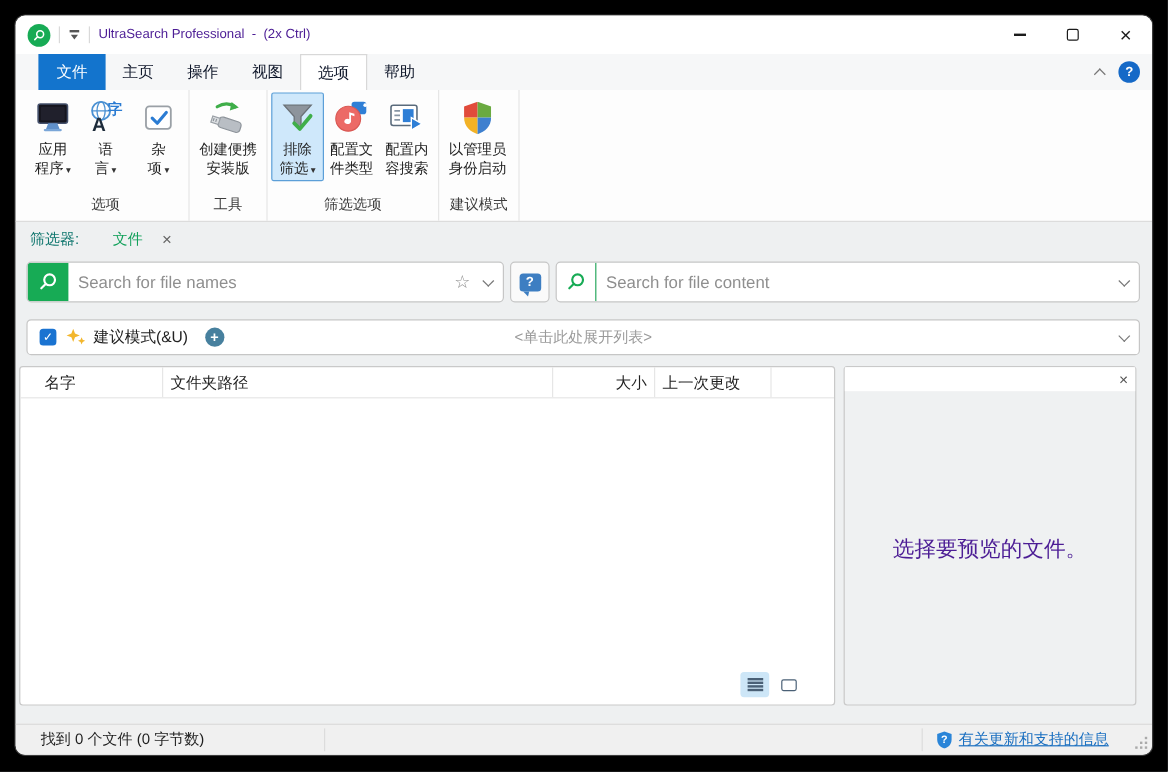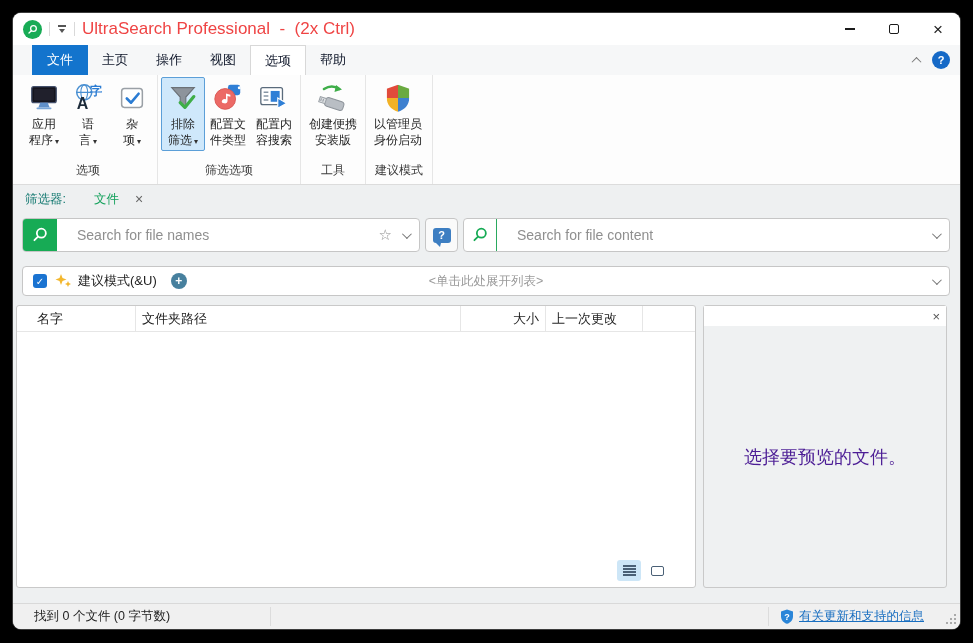--- a/index.html
+++ b/index.html
@@ -11,21 +11,21 @@
             display:flex; flex-direction:column; }
 
   
   .titlebar { height:32px; background:#ffffff; display:flex; align-items:center; flex:0 0 auto; }
   .applogo { width:19px; height:19px; border-radius:50%; background:#17ab55; margin-left:10px;
              display:flex; align-items:center; justify-content:center; }
   .tsep { width:1px; height:14px; background:#d9d9d9; margin:0 7px; }
   .qatdd { display:flex; flex-direction:column; align-items:center; width:10px; cursor:default; }
   .qatdd .bar { width:8px; height:1.5px; background:#555; margin-bottom:2px; }
   .qatdd .tri { width:0; height:0; border-left:3.5px solid transparent; border-right:3.5px solid transparent; border-top:4px solid #555; }
-  .wtitle { font-size:17px; color:#ef4444; white-space:pre; }
+  .wtitle { font-size:11px; color:#4c1d95; white-space:pre; }
   .wincontrols { margin-left:auto; display:flex; height:100%; }
   .wc { width:44px; height:100%; display:flex; align-items:center; justify-content:center; }
   .wc-min { display:inline-block; width:10px; height:1.4px; background:#1b1b1b; }
   .wc-max { display:inline-block; width:10px; height:10px; border:1.4px solid #1b1b1b; border-radius:2px; }
   .wc-close-glyph { font-size:17px; color:#1b1b1b; line-height:1; }
 
   
   .menubar { height:30px; background:#f6f7f8; display:flex; align-items:stretch; position:relative; flex:0 0 auto; }
   .mtab { padding:0 14px; display:flex; align-items:center; font-size:13px; color:#0f172a; }
   .mtab.file { background:#1374cd; color:#fff; margin-left:19px; padding:0 15px; }
@@ -59,21 +59,21 @@
   
   .searchrow { height:47px; position:relative; flex:0 0 auto; }
   .sbox { position:absolute; top:5px; height:34px; background:#fff; border:1px solid #c6c6c6; border-radius:4px;
           display:flex; align-items:center; overflow:hidden; }
   .sbox.names { left:9px; width:398px; }
   .sbox.content { left:450px; width:487px; }
   .sicon-green { width:34px; height:100%; background:#17ab55; display:flex; align-items:center; justify-content:center; flex:0 0 auto; }
   .sicon-plain { width:32px; height:100%; display:flex; align-items:center; justify-content:center; flex:0 0 auto; }
   .greenline { width:1px; height:100%; background:#2aa95f; flex:0 0 auto; }
   .sbox input { flex:1 1 auto; border:none; outline:none; font-size:14px; color:#333; padding:0 8px;
-                font-family:"Liberation Sans", sans-serif; background:transparent;margin-left:12px; }
+                font-family:"Liberation Sans", sans-serif; background:transparent; }
   .sbox input::placeholder { color:#8f8f8f; }
   .star { font-size:15px; color:#8f8f8f; margin-right:10px; }
   .boxchev { margin-right:10px; flex:0 0 auto; }
   .helpbtn { position:absolute; left:412px; top:5px; width:33px; height:34px; background:#fafafa;
              border:1px solid #c6c6c6; border-radius:4px; display:flex; align-items:center; justify-content:center; }
   .bubble { position:relative; width:18px; height:15px; background:#3d7ec2; border-radius:3px; color:#fff;
             font-size:11px; font-weight:bold; display:flex; align-items:center; justify-content:center; }
   .bubble::after { content:""; position:absolute; left:3px; bottom:-4px; border-left:4px solid transparent;
                    border-right:1px solid transparent; border-top:4px solid #3d7ec2; }
 
@@ -209,81 +209,81 @@
             </span>
             <span class="rlabel"><span class="txt">杂
 项</span><span class="dd">▾</span></span>
           </div>
         </div>
         <div class="rglabel">选项</div>
       </div>
 
       <div class="rgroup">
         <div class="rbtns">
-          <div class="rbtn sel">
-            <span class="ricon">
-              <svg width="32" height="32" viewBox="0 0 34 34">
-                  <path d="M5 6 h24 l-9 10 v10 l-6 -3.5 v-6.5 z" fill="#8d949c" stroke="#6b7177" stroke-width="1.2"></path>
-                  <path d="M14 22 l5 5 l9.5 -11.5" fill="none" stroke="#3fae49" stroke-width="3.4" stroke-linecap="round" stroke-linejoin="round"></path>
-                </svg>
-            </span>
-            <span class="rlabel"><span class="txt">排除
-筛选</span><span class="dd">▾</span></span>
-          </div>
-          <div class="rbtn">
-            <span class="ricon">
-              <svg width="32" height="32" viewBox="0 0 34 34">
-                  <rect x="17" y="3" width="13" height="11" rx="2.5" fill="#2f7fd6"></rect>
-                  <circle cx="29" cy="6" r="1.6" fill="#fff"></circle>
-                  <circle cx="14" cy="18" r="11" fill="#ec6a66"></circle>
-                  <circle cx="14" cy="18" r="11" fill="none" stroke="#d95853" stroke-width="1"></circle>
-                  <path d="M16.5 11.5 v9 a3 2.3 0 1 1 -1.6 -2.1 v-6.2 l4.6 1.4 v2.2 l-3 -1" fill="#fff"></path>
-                </svg>
-            </span>
-            <span class="rlabel"><span class="txt">配置文
-件类型</span></span>
-          </div>
-          <div class="rbtn">
-            <span class="ricon">
-              <svg width="32" height="32" viewBox="0 0 34 34">
-                  <rect x="3" y="6" width="23" height="18" rx="2" fill="#fff" stroke="#5a6b7c" stroke-width="1.4"></rect>
-                  <line x1="6" y1="11" x2="11" y2="11" stroke="#8796a5" stroke-width="1.6"></line>
-                  <line x1="6" y1="15" x2="11" y2="15" stroke="#8796a5" stroke-width="1.6"></line>
-                  <line x1="6" y1="19" x2="11" y2="19" stroke="#8796a5" stroke-width="1.6"></line>
-                  <rect x="13.5" y="9.5" width="9.5" height="11.5" fill="#2f7fd6"></rect>
-                  <path d="M21 17 l9.5 5.5 -9.5 5.5 z" fill="#2f7fd6" stroke="#fff" stroke-width="1.2"></path>
-                </svg>
-            </span>
-            <span class="rlabel"><span class="txt">配置内
-容搜索</span></span>
-          </div>
-        </div>
-        <div class="rglabel">筛选选项</div>
-      </div>
-
-      <div class="rgroup">
-        <div class="rbtns">
           <div class="rbtn">
             <span class="ricon">
               <svg width="34" height="34" viewBox="0 0 34 34">
                   <g transform="rotate(18 17 22)">
                     <rect x="9" y="18" width="19" height="9" rx="3" fill="#b9bec4" stroke="#8d939a" stroke-width="1"></rect>
                     <rect x="3" y="19.8" width="6.5" height="5.4" fill="#dcdfe2" stroke="#9aa0a6" stroke-width="1"></rect>
                     <line x1="4.6" y1="21.2" x2="4.6" y2="23.8" stroke="#8d939a" stroke-width="1"></line>
                     <line x1="6.8" y1="21.2" x2="6.8" y2="23.8" stroke="#8d939a" stroke-width="1"></line>
                   </g>
                   <path d="M8 8 q8 -5 15 0" fill="none" stroke="#3fae49" stroke-width="2.6" stroke-linecap="round"></path>
                   <path d="M20 4 l6 4.5 -7.5 2.5 z" fill="#3fae49"></path>
                 </svg>
             </span>
             <span class="rlabel"><span class="txt">创建便携
 安装版</span></span>
           </div>
         </div>
         <div class="rglabel">工具</div>
+      </div>
+
+      <div class="rgroup">
+        <div class="rbtns">
+          <div class="rbtn sel">
+            <span class="ricon">
+              <svg width="32" height="32" viewBox="0 0 34 34">
+                  <path d="M5 6 h24 l-9 10 v10 l-6 -3.5 v-6.5 z" fill="#8d949c" stroke="#6b7177" stroke-width="1.2"></path>
+                  <path d="M14 22 l5 5 l9.5 -11.5" fill="none" stroke="#3fae49" stroke-width="3.4" stroke-linecap="round" stroke-linejoin="round"></path>
+                </svg>
+            </span>
+            <span class="rlabel"><span class="txt">排除
+筛选</span><span class="dd">▾</span></span>
+          </div>
+          <div class="rbtn">
+            <span class="ricon">
+              <svg width="32" height="32" viewBox="0 0 34 34">
+                  <rect x="17" y="3" width="13" height="11" rx="2.5" fill="#2f7fd6"></rect>
+                  <circle cx="29" cy="6" r="1.6" fill="#fff"></circle>
+                  <circle cx="14" cy="18" r="11" fill="#ec6a66"></circle>
+                  <circle cx="14" cy="18" r="11" fill="none" stroke="#d95853" stroke-width="1"></circle>
+                  <path d="M16.5 11.5 v9 a3 2.3 0 1 1 -1.6 -2.1 v-6.2 l4.6 1.4 v2.2 l-3 -1" fill="#fff"></path>
+                </svg>
+            </span>
+            <span class="rlabel"><span class="txt">配置文
+件类型</span></span>
+          </div>
+          <div class="rbtn">
+            <span class="ricon">
+              <svg width="32" height="32" viewBox="0 0 34 34">
+                  <rect x="3" y="6" width="23" height="18" rx="2" fill="#fff" stroke="#5a6b7c" stroke-width="1.4"></rect>
+                  <line x1="6" y1="11" x2="11" y2="11" stroke="#8796a5" stroke-width="1.6"></line>
+                  <line x1="6" y1="15" x2="11" y2="15" stroke="#8796a5" stroke-width="1.6"></line>
+                  <line x1="6" y1="19" x2="11" y2="19" stroke="#8796a5" stroke-width="1.6"></line>
+                  <rect x="13.5" y="9.5" width="9.5" height="11.5" fill="#2f7fd6"></rect>
+                  <path d="M21 17 l9.5 5.5 -9.5 5.5 z" fill="#2f7fd6" stroke="#fff" stroke-width="1.2"></path>
+                </svg>
+            </span>
+            <span class="rlabel"><span class="txt">配置内
+容搜索</span></span>
+          </div>
+        </div>
+        <div class="rglabel">筛选选项</div>
       </div>
 
       <div class="rgroup">
         <div class="rbtns">
           <div class="rbtn">
             <span class="ricon">
               <svg width="32" height="32" viewBox="0 0 34 34">
                   <defs>
                     <clipPath id="shieldclip">
                       <path d="M17 3 l12 4.2 v9.3 c0 8.5 -5.5 13 -12 15.2 c-6.5 -2.2 -12 -6.7 -12 -15.2 v-9.3 z"></path>

